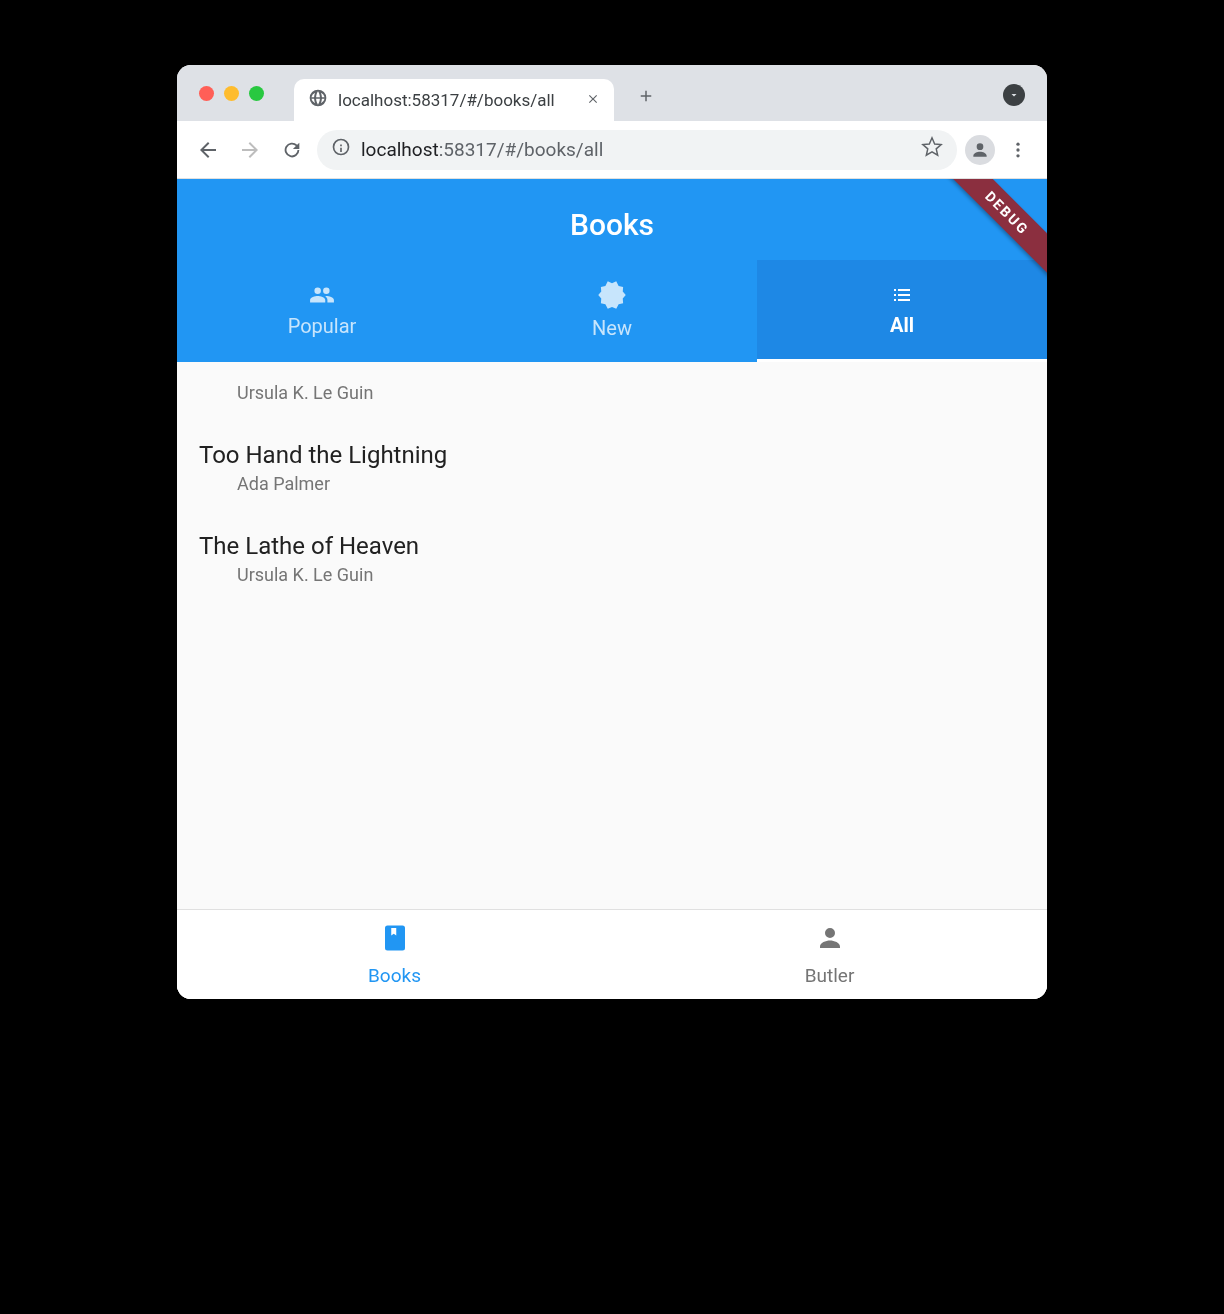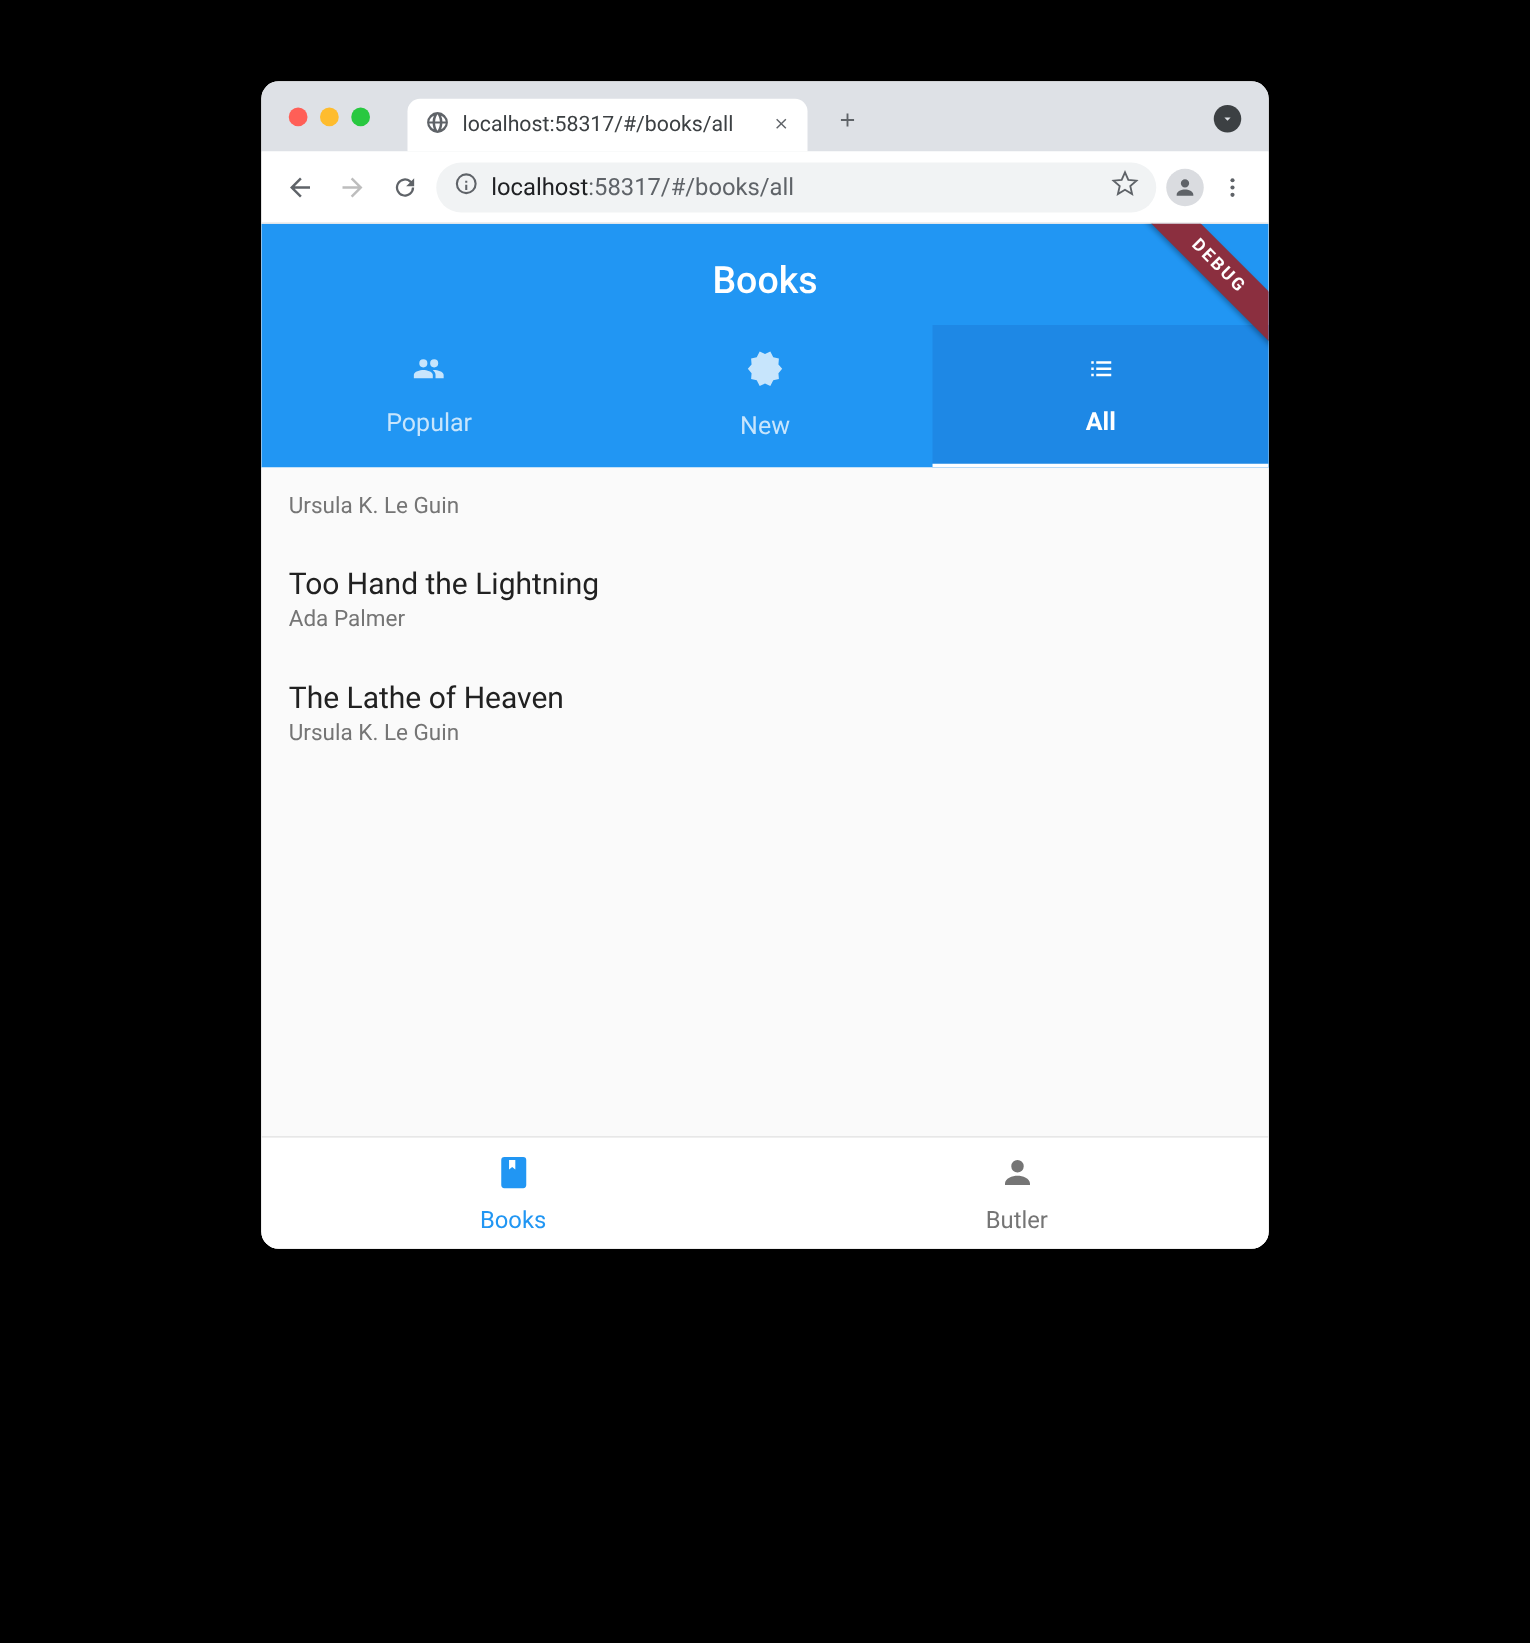--- a/index.html
+++ b/index.html
@@ -6,21 +6,21 @@
   body {
     background: #000;
     width: 1224px;
     height: 1314px;
     font-family: -apple-system, BlinkMacSystemFont, "Segoe UI", Roboto, Helvetica, Arial, sans-serif;
     display: flex;
     align-items: flex-start;
     justify-content: center;
   }
   .browser-window {
-    width: 806px;
+    width: 870px;
     margin-top: 65px;
     background: #fff;
     border-radius: 14px;
     overflow: hidden;
     box-shadow: 0 20px 60px rgba(0,0,0,0.6);
   }
   
   .tab-strip {
     background: #dee1e6;
     height: 56px;
@@ -166,21 +166,21 @@
   }
   .app-tabs {
     display: flex;
   }
   .app-tab {
     flex: 1;
     display: flex;
     flex-direction: column;
     align-items: center;
     justify-content: center;
-    gap: 14px;
+    gap: 2px;
     padding: 20px 0 22px;
     color: rgba(255,255,255,0.75);
     cursor: pointer;
     position: relative;
   }
   .app-tab.active {
     color: #fff;
     background: #1e88e5;
     font-weight: bold;
   }
@@ -205,20 +205,21 @@
   }
   .book-title {
     font-size: 24px;
     color: #212121;
     font-weight: 400;
     margin-bottom: 4px;
   }
   .book-author {
     font-size: 18px;
     color: #757575;
+    margin-left: 38px;
   }
 
   .bottom-nav {
     background: #fff;
     border-top: 1px solid #e0e0e0;
     display: flex;
     height: 90px;
   }
   .bn-item {
     flex: 1;

